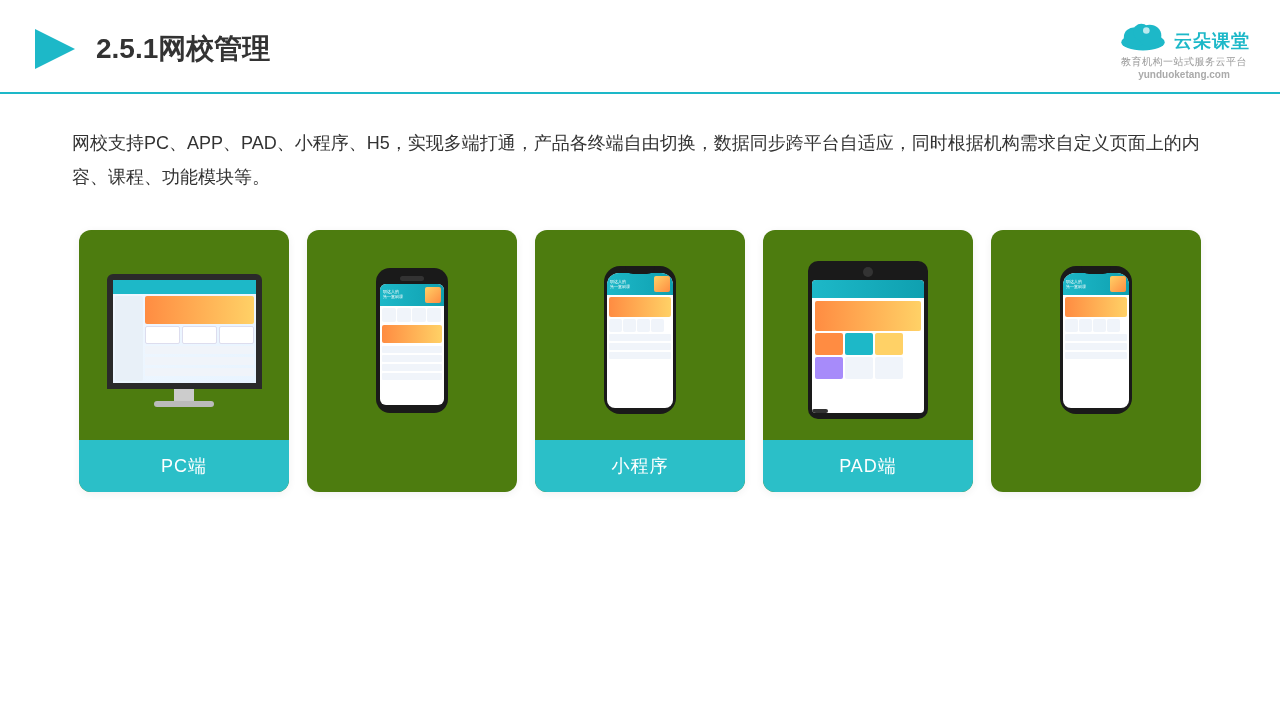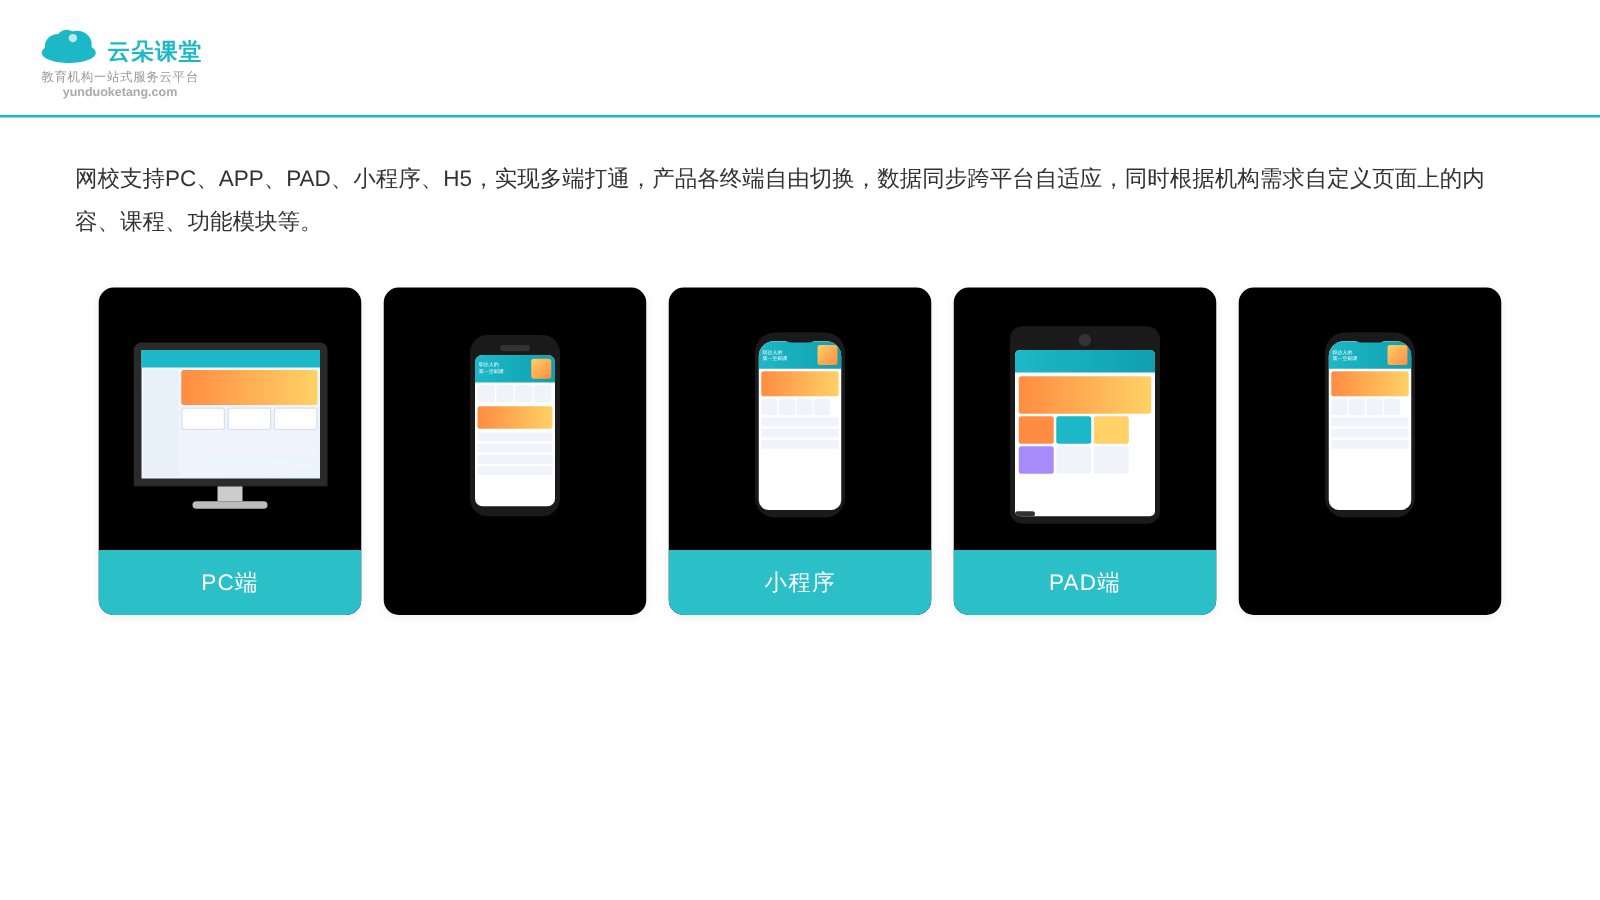--- a/index.html
+++ b/index.html
@@ -65,32 +65,33 @@
       color: #aaa;
       font-weight: bold;
     }
 
     
     .description {
       padding: 32px 60px 16px 60px;
       font-size: 18px;
       color: #333;
       line-height: 1.9;
+      margin-left: 12px;
     }
 
     
     .cards-container {
       display: flex;
       gap: 18px;
       padding: 20px 60px 30px 60px;
       justify-content: center;
     }
 
     .card {
-      background: #000000;
+      background: #4d7c0f;
       border-radius: 12px;
       width: 210px;
       display: flex;
       flex-direction: column;
       align-items: center;
       overflow: hidden;
       box-shadow: 0 2px 8px rgba(0,0,0,0.06);
     }
 
     .card-image-area {
@@ -395,20 +396,27 @@
       color: #fff;
       font-size: 18px;
       font-weight: 500;
       letter-spacing: 1px;
     }
   </style>
 </head>
 <body>
 
 <div class="header">
+  <div class="header-left">
+
+    <svg class="play-icon" viewBox="0 0 50 50">
+      <polygon points="5,5 45,25 5,45" fill="#1db8c8"></polygon>
+    </svg>
+    <span class="page-title">2.5.1网校管理</span>
+  </div>
 
   <div class="logo-area">
     <div class="logo-cloud">
       <svg class="cloud-icon-svg" viewBox="0 0 60 40">
         <ellipse cx="30" cy="28" rx="26" ry="10" fill="#1db8c8"></ellipse>
         <ellipse cx="20" cy="22" rx="13" ry="12" fill="#1db8c8"></ellipse>
         <ellipse cx="38" cy="20" rx="14" ry="13" fill="#1db8c8"></ellipse>
         <ellipse cx="28" cy="16" rx="10" ry="10" fill="#1db8c8"></ellipse>
 
         <circle cx="34" cy="14" r="4" fill="white" opacity="0.7"></circle>

